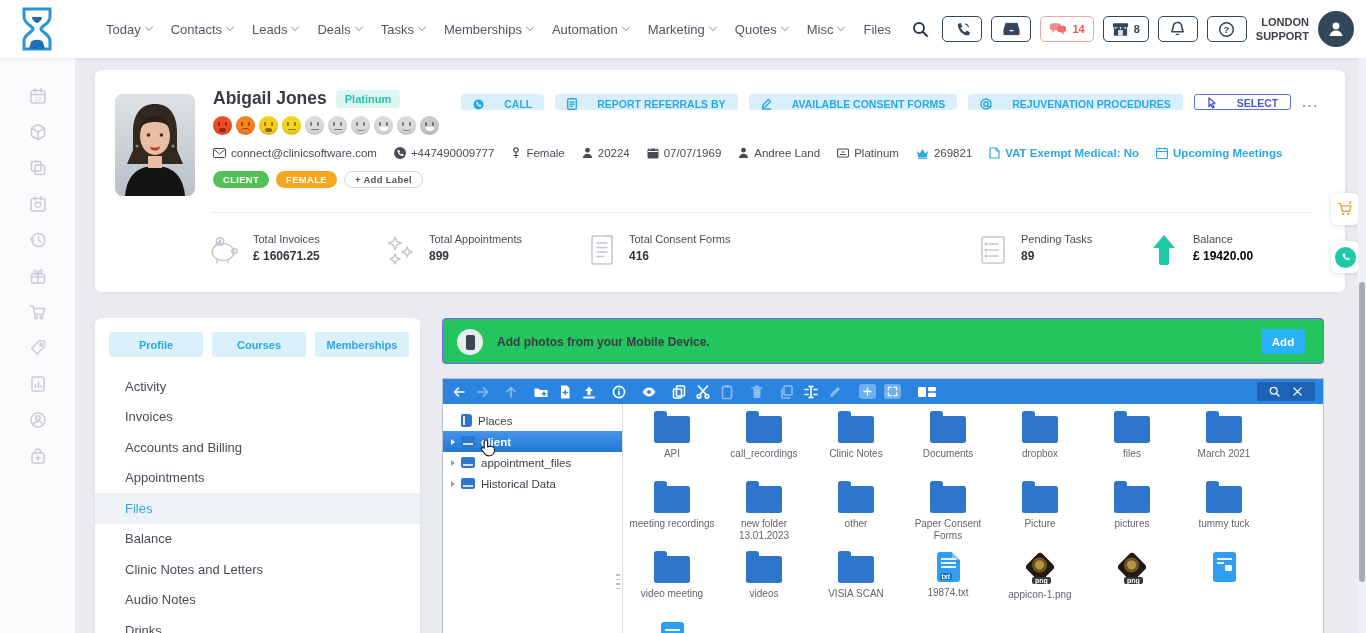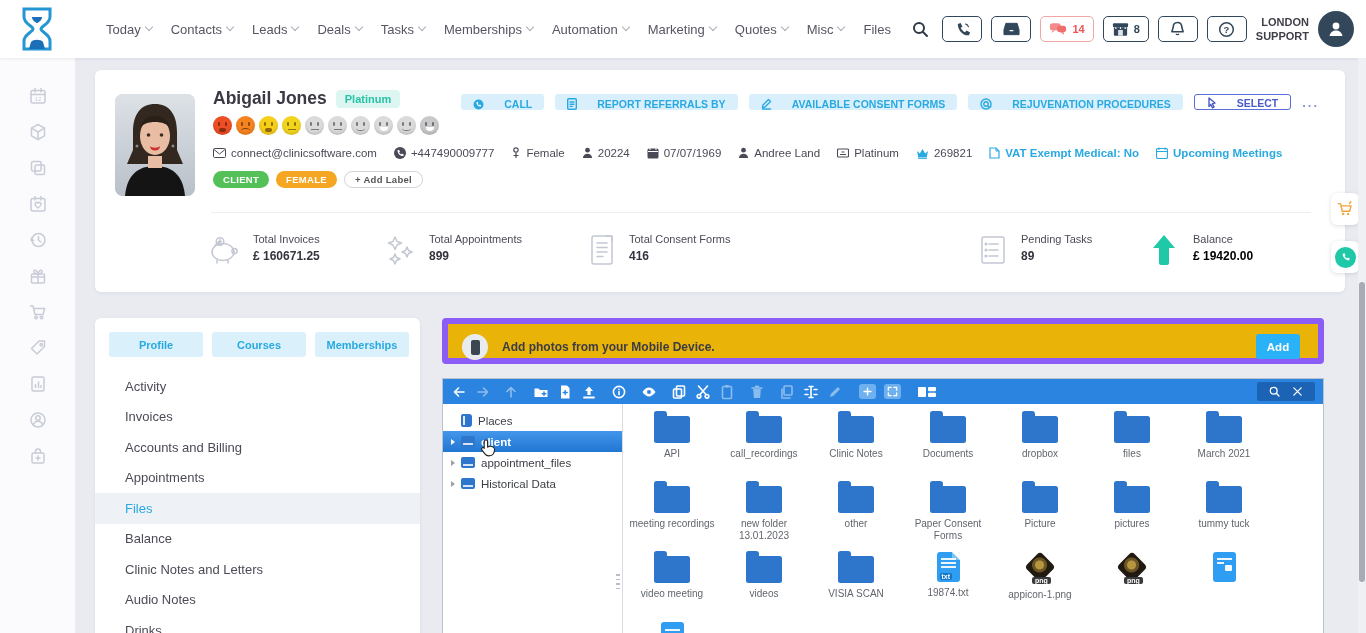--- a/index.html
+++ b/index.html
@@ -64,21 +64,21 @@
 
   
   .left-card{position:absolute;left:95px;top:318px;width:325px;height:370px;background:#fff;border-radius:6px;box-shadow:0 1px 4px rgba(30,40,80,.06)}
   .tabs{position:absolute;left:14px;top:14px;display:flex;gap:9px}
   .tab{width:94px;height:25px;background:#daf1fc;color:#2aa9e1;font-size:11px;font-weight:bold;display:flex;align-items:center;justify-content:center;border-radius:3px;cursor:pointer}
   .menu{position:absolute;left:0;top:53px;width:100%}
   .menu-item{height:30.5px;display:flex;align-items:center;padding-left:30px;font-size:13px;color:#4b4b57;cursor:pointer}
   .menu-item.active{background:#eef1f6;color:#2aa9e1}
 
   
-  .mobile-bar{position:absolute;left:442px;top:318px;width:882px;height:46px;background:#eab308;border:6px solid #8b5cf6;border-radius:4px}
+  .mobile-bar{position:absolute;left:442px;top:318px;width:882px;height:46px;background:#22c55e;border:1px solid #8b5cf6;border-radius:4px}
   .mb-icon{position:absolute;left:14px;top:10px;width:26px;height:26px;border-radius:50%;background:#e9ecef;display:flex;align-items:center;justify-content:center}
   .mb-phone{width:9px;height:15px;background:#3c4653;border-radius:2px}
   .mb-text{position:absolute;left:54px;top:16px;font-size:12px;font-weight:bold;color:#3c3c46}
   .add-btn{position:absolute;right:18px;top:10px;width:44px;height:25px;background:#29b2f8;color:#fff;font-size:11.5px;font-weight:bold;border-radius:3px;display:flex;align-items:center;justify-content:center;cursor:pointer}
 
   
   .fm{position:absolute;left:442px;top:378px;width:882px;height:256px;background:#fff;border:1px solid #b9c3cc;z-index:4}
   .fm-toolbar{height:25px;background:#2b85e0;display:flex;align-items:center;padding:0 8px;gap:8px}
   .ti{width:16px;height:16px;cursor:pointer}
   .ti svg{stroke:#fff;fill:none;stroke-width:1.6;stroke-linecap:round;stroke-linejoin:round}

